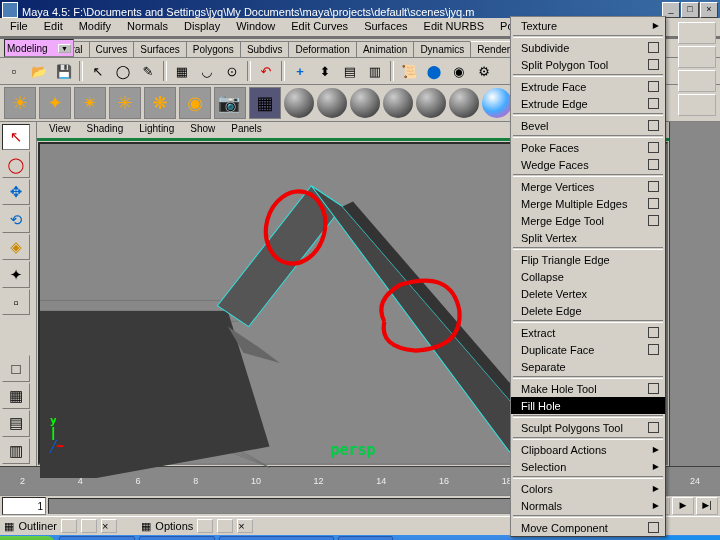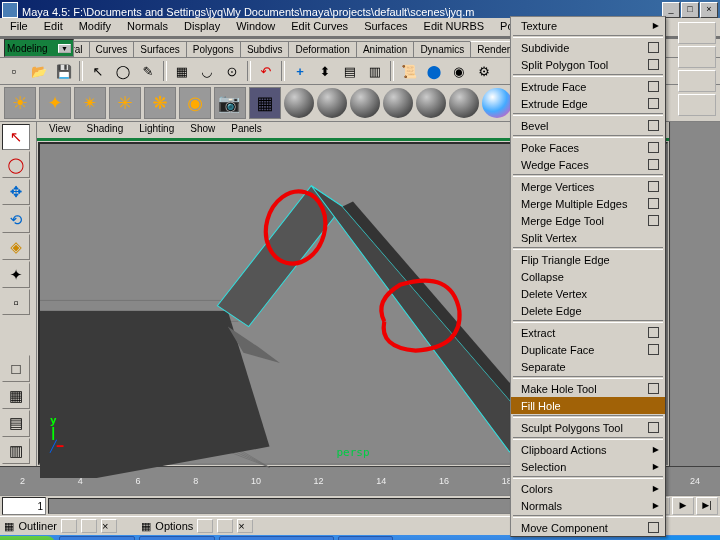--- a/index.html
+++ b/index.html
@@ -4,61 +4,61 @@
 <style>
 html,body{margin:0;padding:0;width:720px;height:540px;overflow:hidden;font-family:Tahoma,Arial,sans-serif;font-size:11px;background:#c0c0c0}
 .titlebar{height:18px;background:linear-gradient(90deg,#0a246a,#3a6ea5);color:#fff;display:flex;align-items:flex-end;padding:0 2px;font-size:11px}
 .titlebar .ic{width:14px;height:14px;background:#4a7eb5;margin-right:4px;border:1px solid #fff}
 .titlebar .t{flex:1;white-space:nowrap;overflow:hidden}
 .winbtns{display:flex;gap:1px}
 .winbtn{width:16px;height:14px;background:#c0c0c0;border:1px solid #fff;border-right-color:#404040;border-bottom-color:#404040;font-size:9px;text-align:center;line-height:12px;color:#000;font-family:Arial}
 .menubar{height:18px;background:#d4d0c8;display:flex;padding:0 2px;border-bottom:3px solid #737373}
 .menubar span{padding:2px 8px;cursor:default}
 .shelftabs{height:18px;background:#d4d0c8;display:flex;border-bottom:1px solid #808080;align-items:flex-end;padding-left:40px}
-.shelftabs .combo{position:absolute;left:4px;width:64px;height:16px;background:#15803d;border:1px inset #808080;font-size:10px;padding:0 2px;display:flex;align-items:center}
+.shelftabs .combo{position:absolute;left:4px;width:64px;height:16px;background:#f0abfc;border:1px inset #808080;font-size:10px;padding:0 2px;display:flex;align-items:center}
 .shelftabs .combo::after{content:"▼";font-size:7px;margin-left:auto;background:#c0c0c0;padding:0 2px;border:1px outset #fff}
 .tab{padding:2px 6px;border:1px solid #808080;border-bottom:none;background:#d4d0c8;font-size:10px;margin-right:-1px}
 .tab.active{background:#d4d0c8;border-top:1px solid #fff}
 .toolbar{height:26px;background:#d4d0c8;border-bottom:1px solid #808080;display:flex;align-items:center;padding:0 2px;gap:1px}
 .tbtn{width:22px;height:22px;border:1px solid #d4d0c8;display:flex;align-items:center;justify-content:center;font-size:13px}
 .sep{width:2px;height:20px;border-left:1px solid #808080;border-right:1px solid #fff;margin:0 2px}
 .shelfrow{height:36px;background:#d4d0c8;display:flex;align-items:center;padding:0 4px;gap:3px;border-bottom:1px solid #808080}
 .sicon{width:30px;height:30px;border:1px solid #808080;background:#999;display:flex;align-items:center;justify-content:center;font-size:18px}
 .sball{width:30px;height:30px;border-radius:50%;background:radial-gradient(circle at 35% 30%,#ccc,#555 70%,#222)}
 .sball.ch{background:radial-gradient(circle at 35% 30%,#fff,#4af 50%,#f4a)}
 .sball.rb{background:radial-gradient(circle at 35% 30%,#f55,#fa0 30%,#5f5 50%,#5af 70%,#a5f)}
 .workarea{display:flex;height:344px;background:#d4d0c8}
 .toolbox{width:32px;background:#d4d0c8;display:flex;flex-direction:column;gap:1px;padding:2px;border-right:1px solid #808080}
 .tool{width:26px;height:26px;border:1px outset #d4d0c8;display:flex;align-items:center;justify-content:center;font-size:15px;background:#d4d0c8}
 .tool.sel{border:1px inset #808080;background:#fff}
 .vpwrap{flex:1;display:flex;flex-direction:column}
 .vpmenu{height:16px;background:#d4d0c8;display:flex;padding:0 4px;border-bottom:3px solid #15803d}
 .vpmenu span{padding:1px 8px;font-size:10px}
 .viewport{flex:1;background:#888;position:relative;border:2px inset #808080;margin:1px}
 .viewport svg{position:absolute;inset:0}
-.persp{position:absolute;bottom:4px;left:50%;transform:translateX(-50%);color:#0c4;font-family:monospace;font-size:11px;font-weight:normal}
+.persp{position:absolute;bottom:4px;left:50%;transform:translateX(-50%);color:#0c4;font-family:monospace;font-size:15px;font-weight:bold}
 .axis{position:absolute;left:10px;bottom:10px;font-family:monospace;font-size:11px;font-weight:bold}
 .axis .y{color:#0f0}
 .rightpan{width:50px;background:#888;border-left:1px solid #404040}
 .timeline{height:28px;background:#888;display:flex;align-items:center;color:#eee;font-size:9px;border-top:1px solid #404040;padding:0 20px;justify-content:space-between}
 .timeinp{background:#fff;color:#000;border:1px inset #808080;width:38px;height:14px;font-size:10px;text-align:right;padding-right:2px}
 .rangesl{height:20px;background:#d4d0c8;display:flex;align-items:center;border-top:1px solid #808080;padding:0 2px;gap:2px}
 .rangesl .track{flex:1;height:14px;background:#888;border:1px inset #808080}
 .playbtn{width:20px;height:16px;border:1px outset #fff;background:#d4d0c8;font-size:9px;text-align:center;line-height:14px}
 .outliner{height:18px;background:#d4d0c8;display:flex;align-items:center;border-top:1px solid #fff;padding:0 4px;gap:4px}
 .obox{width:14px;height:12px;border:1px outset #fff;background:#d4d0c8}
 .taskbar{height:24px;background:linear-gradient(180deg,#3a8ee8,#2668cc);display:flex;align-items:center;color:#fff;font-size:11px}
 .start{height:22px;background:linear-gradient(180deg,#6c4,#3a2);padding:0 10px;display:flex;align-items:center;border-radius:0 8px 8px 0;font-weight:bold}
 .tbtask{height:20px;background:#3a7edd;margin-left:4px;padding:0 8px;display:flex;align-items:center;border:1px solid #2658ac;border-radius:2px;font-size:10px}
 .tbtask .fic{width:12px;height:10px;background:#fc6;margin-right:4px;border:1px solid #a83}
 .tray{margin-left:auto;height:22px;background:#1a8eed;padding:0 8px;display:flex;align-items:center;gap:6px;font-size:10px}
 
 .ctxmenu{position:absolute;left:510px;top:16px;width:154px;background:#d4d0c8;border:1px solid #808080;border-right:1px solid #404040;border-bottom:1px solid #404040;box-shadow:2px 2px 3px rgba(0,0,0,.3);z-index:100}
 .mitem{height:17px;display:flex;align-items:center;padding:0 6px 0 10px;font-size:11px;position:relative}
-.mitem.hl{background:#a16207;color:#fff}
+.mitem.hl{background:#000000;color:#fff}
 .msep{height:1px;border-top:1px solid #808080;border-bottom:1px solid #fff;margin:1px 2px}
 .msub{margin-left:auto;font-size:8px}
 .mbox{width:9px;height:9px;border:1px solid #404040;margin-left:auto}
 .rtool{position:absolute;right:4px;top:22px;display:flex;flex-direction:column;gap:2px}
 .rtool .r{width:36px;height:20px;background:#d4d0c8;border:1px outset #fff}
 </style>
 </head>
 <body>
 
 <div class="titlebar">

